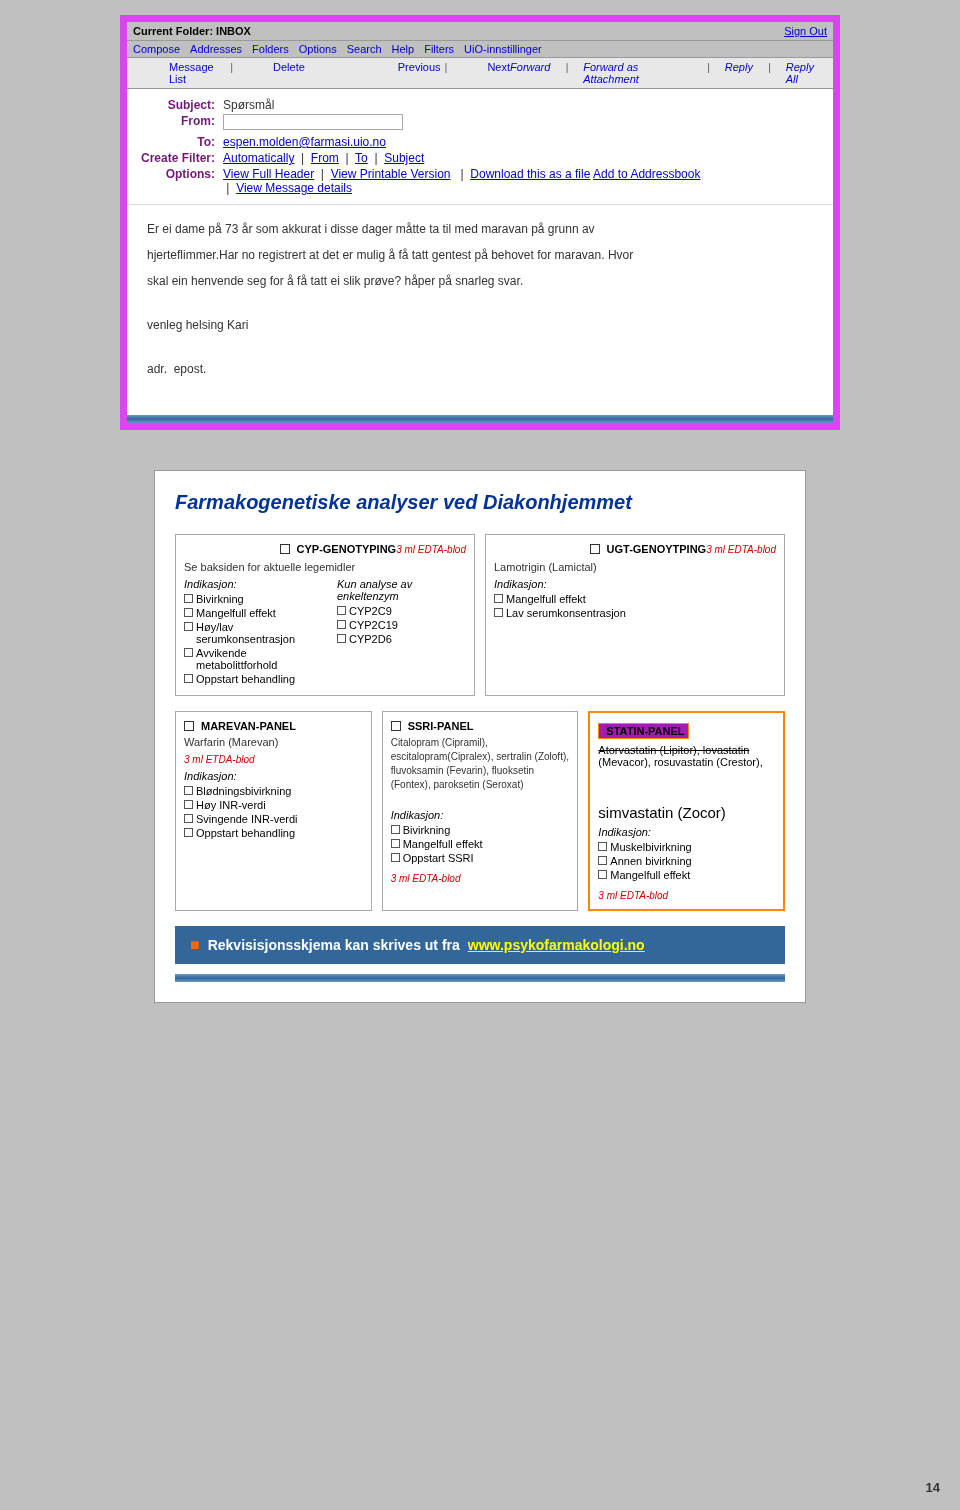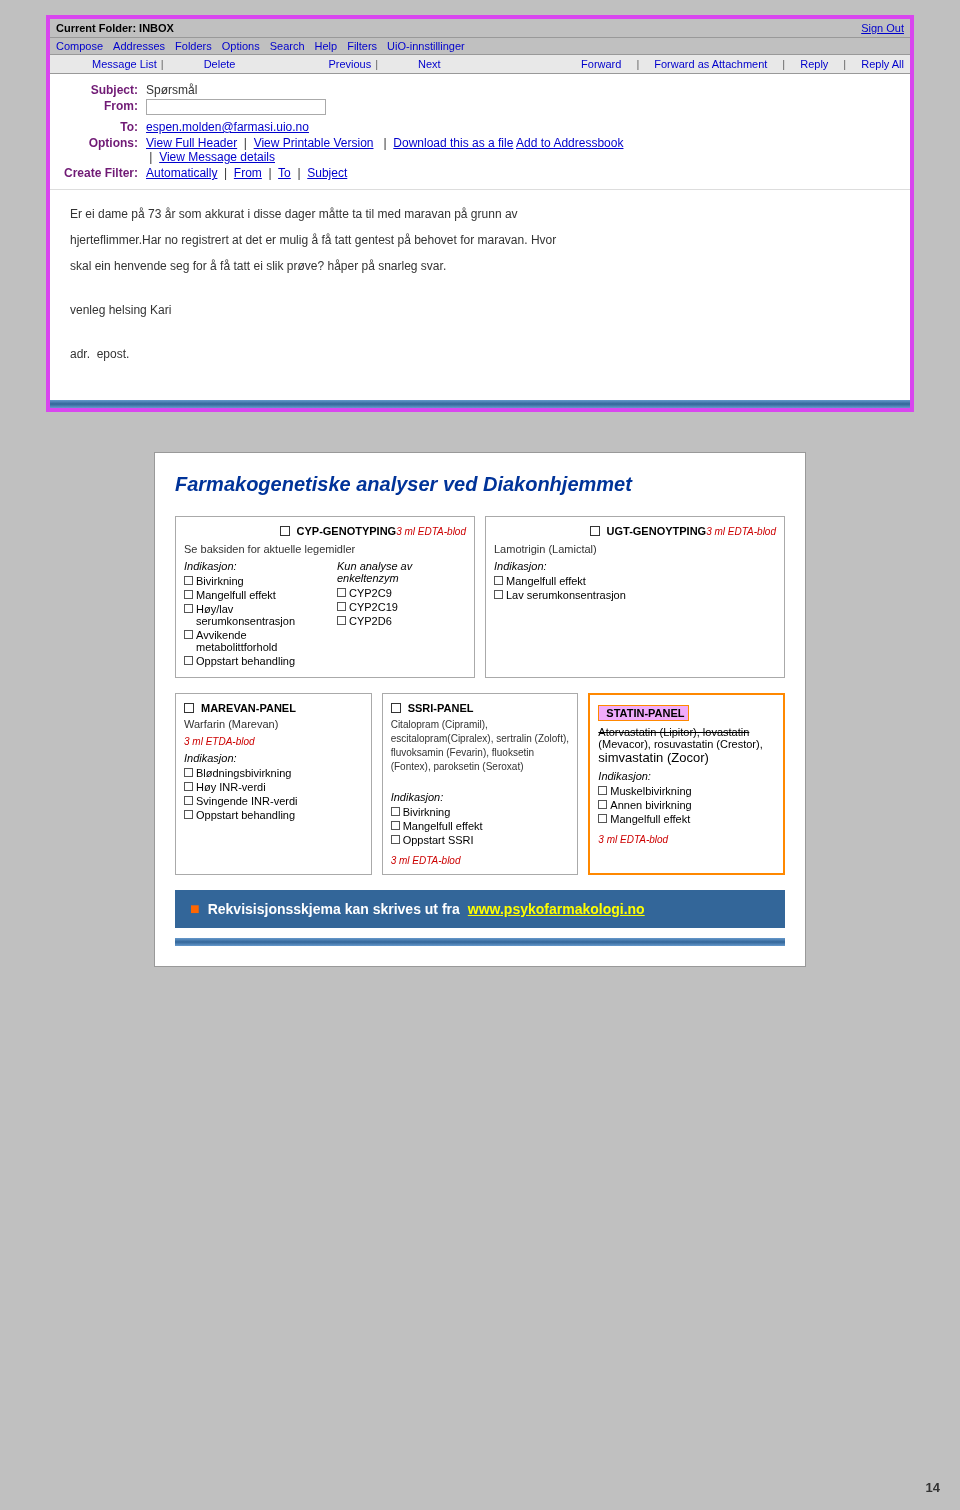--- a/index.html
+++ b/index.html
@@ -14,23 +14,23 @@
 
     .page-container {
       width: 960px;
       background: #c0c0c0;
       padding: 15px;
     }
 
     
     .email-panel {
       background: white;
-      border: 4px solid #d946ef;
+      border: 7px solid #d946ef;
       margin-bottom: 40px;
-      width: 868px;
+      width: 720px;
       margin-left: auto;
       margin-right: auto;
     }
 
     .email-header-bar {
       background: #c0c0c0;
       padding: 3px 6px;
       display: flex;
       justify-content: space-between;
       align-items: center;
@@ -84,20 +84,21 @@
       text-decoration: none;
       cursor: pointer;
       padding-left: 36px;
     }
 
     .toolbar-sep { color: #666; }
 
     .email-toolbar-right {
       display: flex;
       gap: 15px;
+      font-style: italic;
     }
 
     .email-toolbar-right a {
       color: #00c;
       text-decoration: none;
       cursor: pointer;
     }
 
     .email-meta {
       padding: 8px 10px;
@@ -263,21 +264,21 @@
       padding: 8px;
       font-size: 11px;
     }
 
     .statin-title {
       font-weight: bold;
       font-size: 11px;
       display: flex;
       align-items: center;
       gap: 4px;
-      background-color: #f0abfc;
+      background-color: #a21caf;
       padding: 1px 3px;
       border: 1px solid #ff8800;
       display: inline-flex;
       margin-bottom: 5px;
     }
 
     .rekvisisjon-bar {
       background: #336699;
       padding: 10px 15px;
       display: flex;
@@ -381,45 +382,45 @@
             <span class="from-box"></span>
           </td>
         </tr>
         <tr>
           <td class="label">To:</td>
           <td class="value">
             <a>espen.molden@farmasi.uio.no</a>
           </td>
         </tr>
         <tr>
+          <td class="label">Create Filter:</td>
+          <td class="value">
+            <a>Automatically</a>
+            &nbsp;|&nbsp;
+            <a>From</a>
+            &nbsp;|&nbsp;
+            <a>To</a>
+            &nbsp;|&nbsp;
+            <a>Subject</a>
+          </td>
+        </tr>
+        <tr>
           <td class="label">Options:</td>
           <td class="value">
             <a>View Full Header</a>
             &nbsp;|&nbsp;
             <a>View Printable Version</a>
             &nbsp;&nbsp;|&nbsp;
             <a>Download this as a file</a>
             <a>Add to Addressbook</a>
             <br>
             &nbsp;|&nbsp;
             <a>View Message details</a>
           </td>
         </tr>
-        <tr>
-          <td class="label">Create Filter:</td>
-          <td class="value">
-            <a>Automatically</a>
-            &nbsp;|&nbsp;
-            <a>From</a>
-            &nbsp;|&nbsp;
-            <a>To</a>
-            &nbsp;|&nbsp;
-            <a>Subject</a>
-          </td>
-        </tr>
       </tbody>
         </table>
     </div>
 
     <div class="email-body">
       <p>Er ei dame på 73 år som akkurat i disse dager måtte ta til med maravan på grunn av</p>
       <p>hjerteflimmer.Har no registrert at det er mulig å få tatt gentest på behovet for maravan. Hvor</p>
       <p>skal ein henvende seg for å få tatt ei slik prøve? håper på snarleg svar.</p>
       <br>
       <p>venleg helsing Kari</p>
@@ -565,21 +566,21 @@
 
       <div class="statin-card">
         <div class="statin-title">
           <span class="checkbox-icon"></span>
           <span>STATIN-PANEL</span>
         </div>
         <div style="font-size:11px; text-decoration:line-through;">
           <span>Atorvastatin (Lipitor), lovastatin</span>
         </div>
         <div style="font-size:11px;">(Mevacor), rosuvastatin (Crestor),</div>
-        <div style="font-size:13px; margin-bottom:5px;">simvastatin (Zocor)</div>
+        <div style="font-size:15px; margin-bottom:5px;margin-top:36px;">simvastatin (Zocor)</div>
         <div class="indikasjon-label">Indikasjon:</div>
         <div class="pharma-item">
           <span class="cb"></span>
           <span>Muskelbivirkning</span>
         </div>
         <div class="pharma-item">
           <span class="cb"></span>
           <span>Annen bivirkning</span>
         </div>
         <div class="pharma-item">

